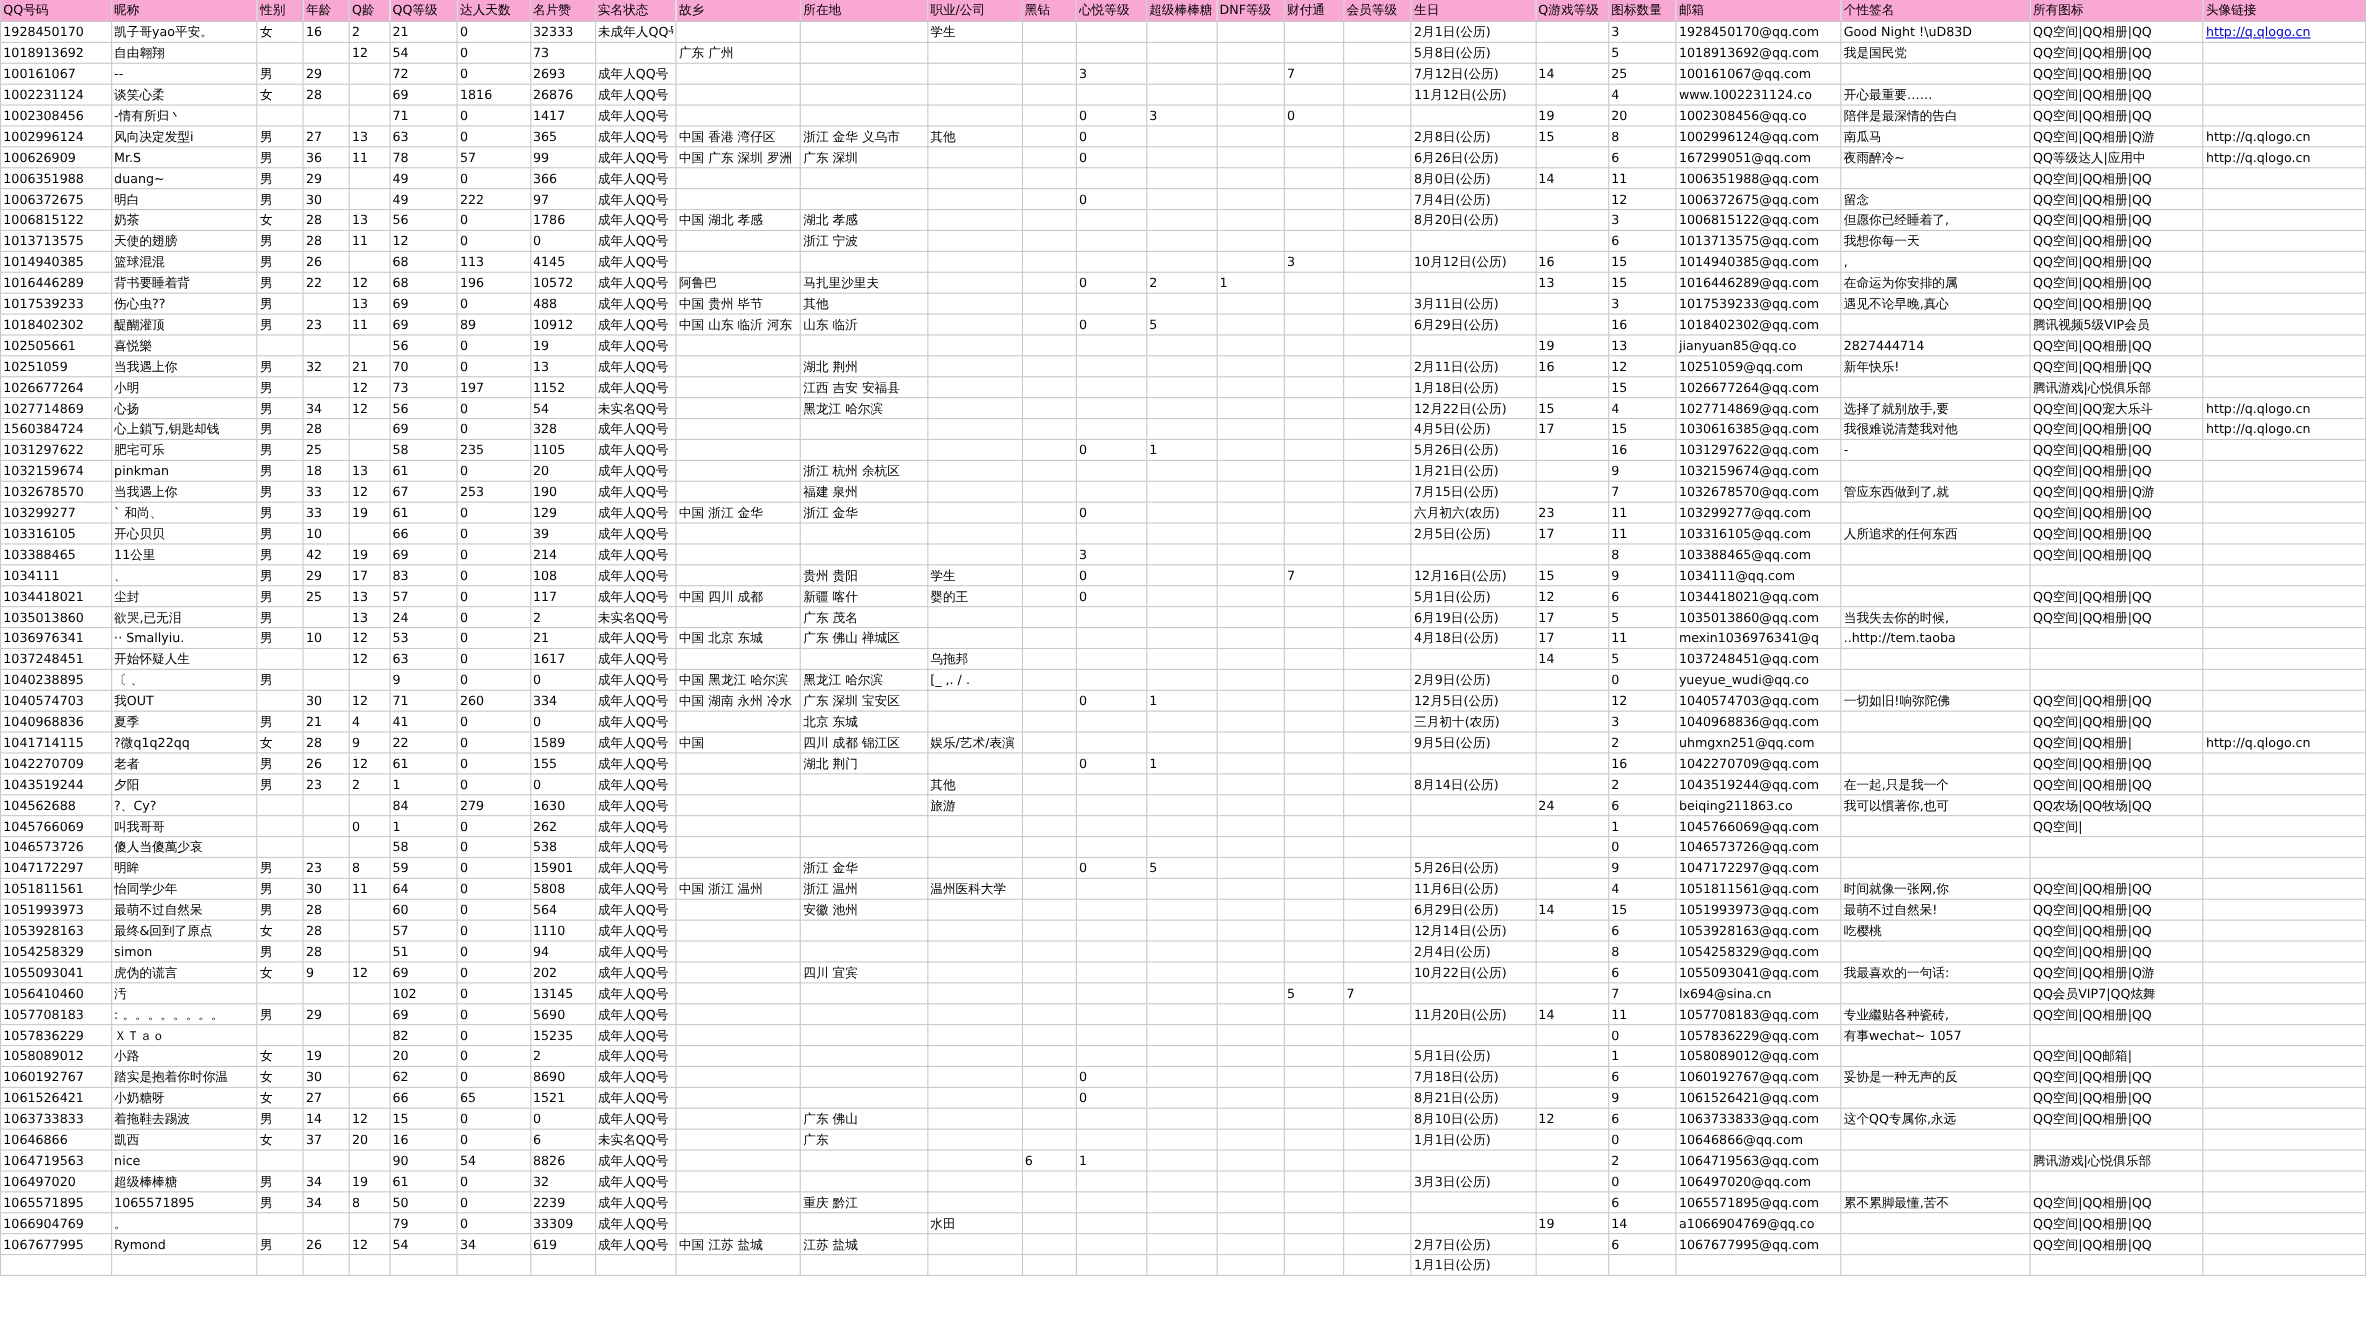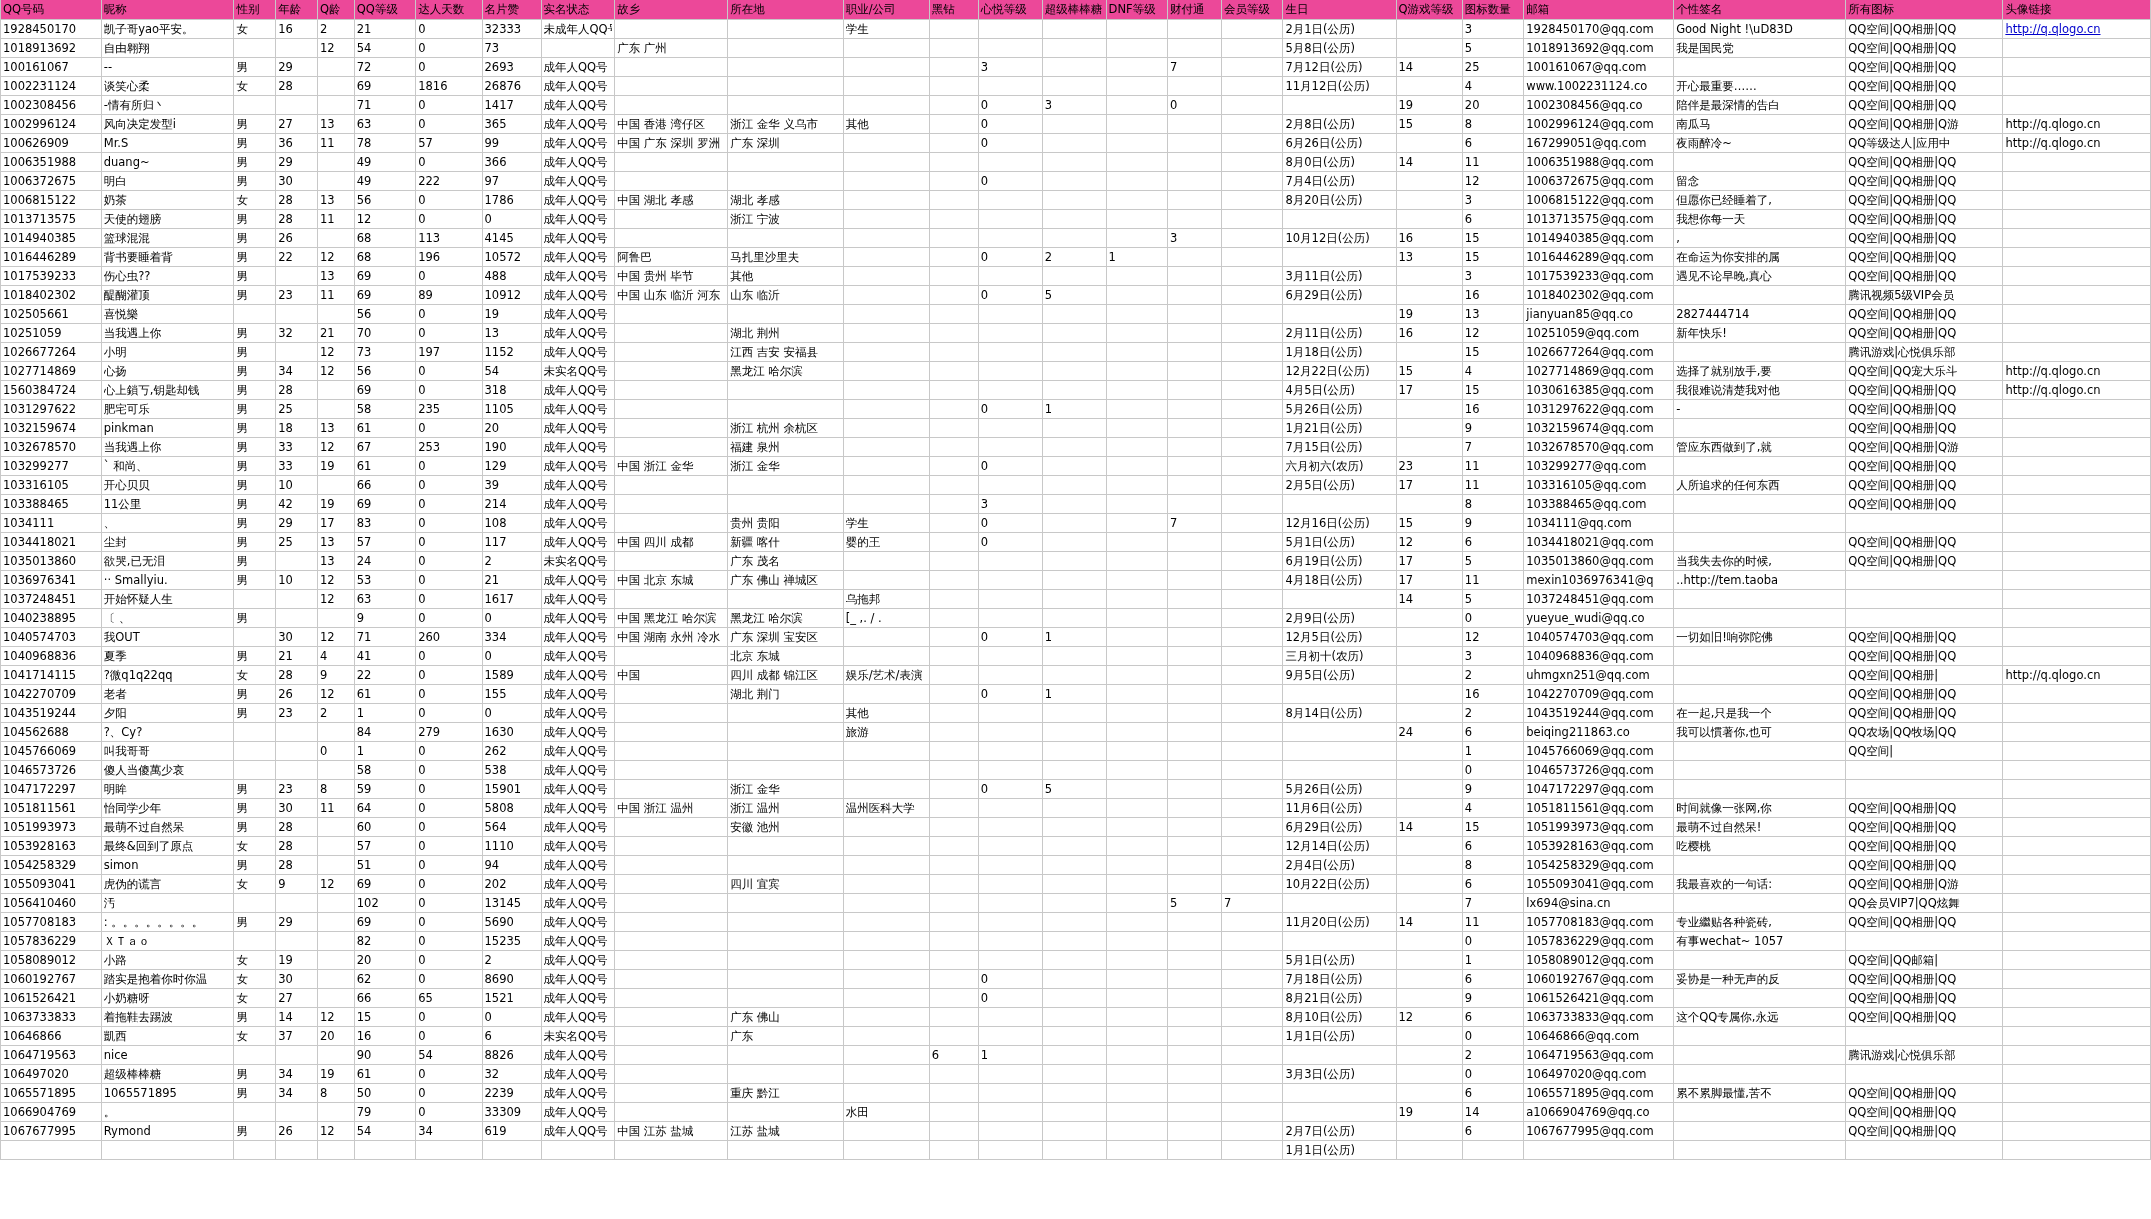--- a/index.html
+++ b/index.html
@@ -27,21 +27,21 @@
     line-height: 18px;
     white-space: nowrap;
     overflow: hidden;
     text-overflow: clip;
     font-weight: normal;
     text-align: left;
     vertical-align: middle;
     font-size: 11.5px;
   }
   table.grid thead th {
-    background: #ec4899;
+    background: #f9a8d4;
     border-top: none;
     height: 19px;
     line-height: 19px;
   }
   a.link {
     color: #0000cc;
     text-decoration: underline;
   }
   .cell-clip { display: block; overflow: hidden; white-space: nowrap; }
 </style>
@@ -1583,21 +1583,21 @@
         <td>
           <span class="cell-clip"></span>
         </td>
         <td>
           <span class="cell-clip">69</span>
         </td>
         <td>
           <span class="cell-clip">0</span>
         </td>
         <td>
-          <span class="cell-clip">318</span>
+          <span class="cell-clip">328</span>
         </td>
         <td>
           <span class="cell-clip">成年人QQ号</span>
         </td>
         <td>
           <span class="cell-clip"></span>
         </td>
         <td>
           <span class="cell-clip"></span>
         </td>

